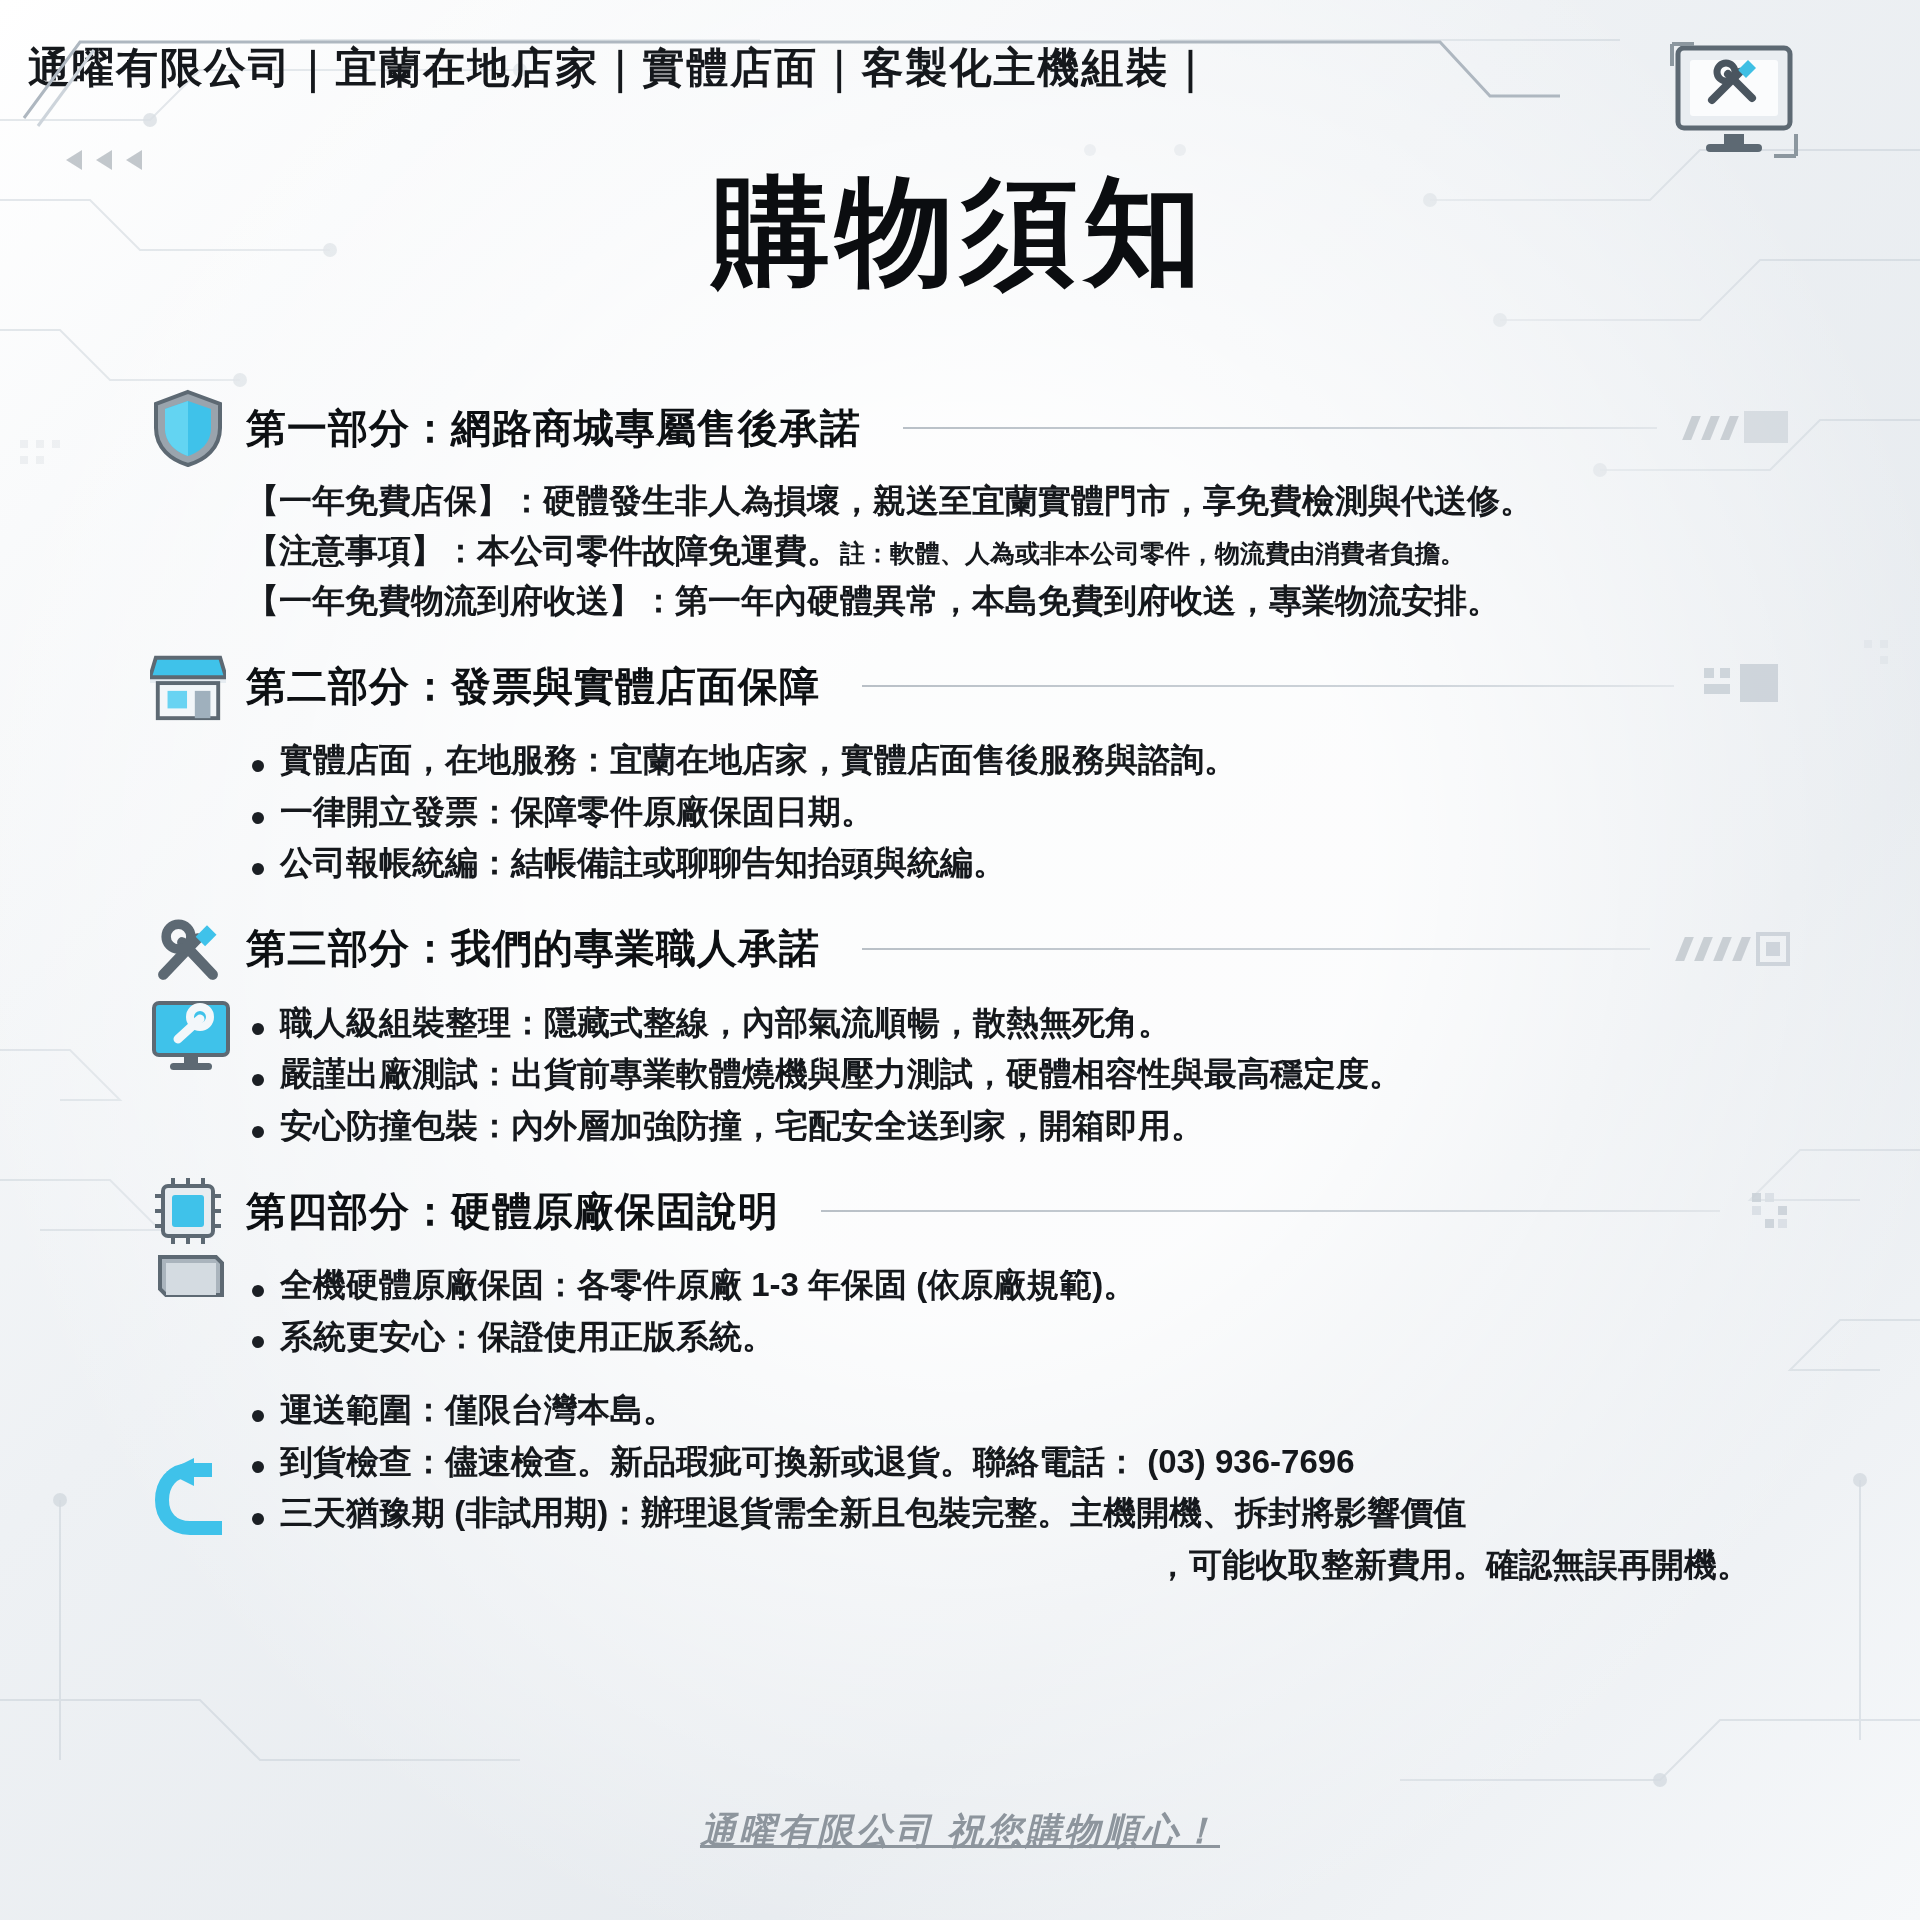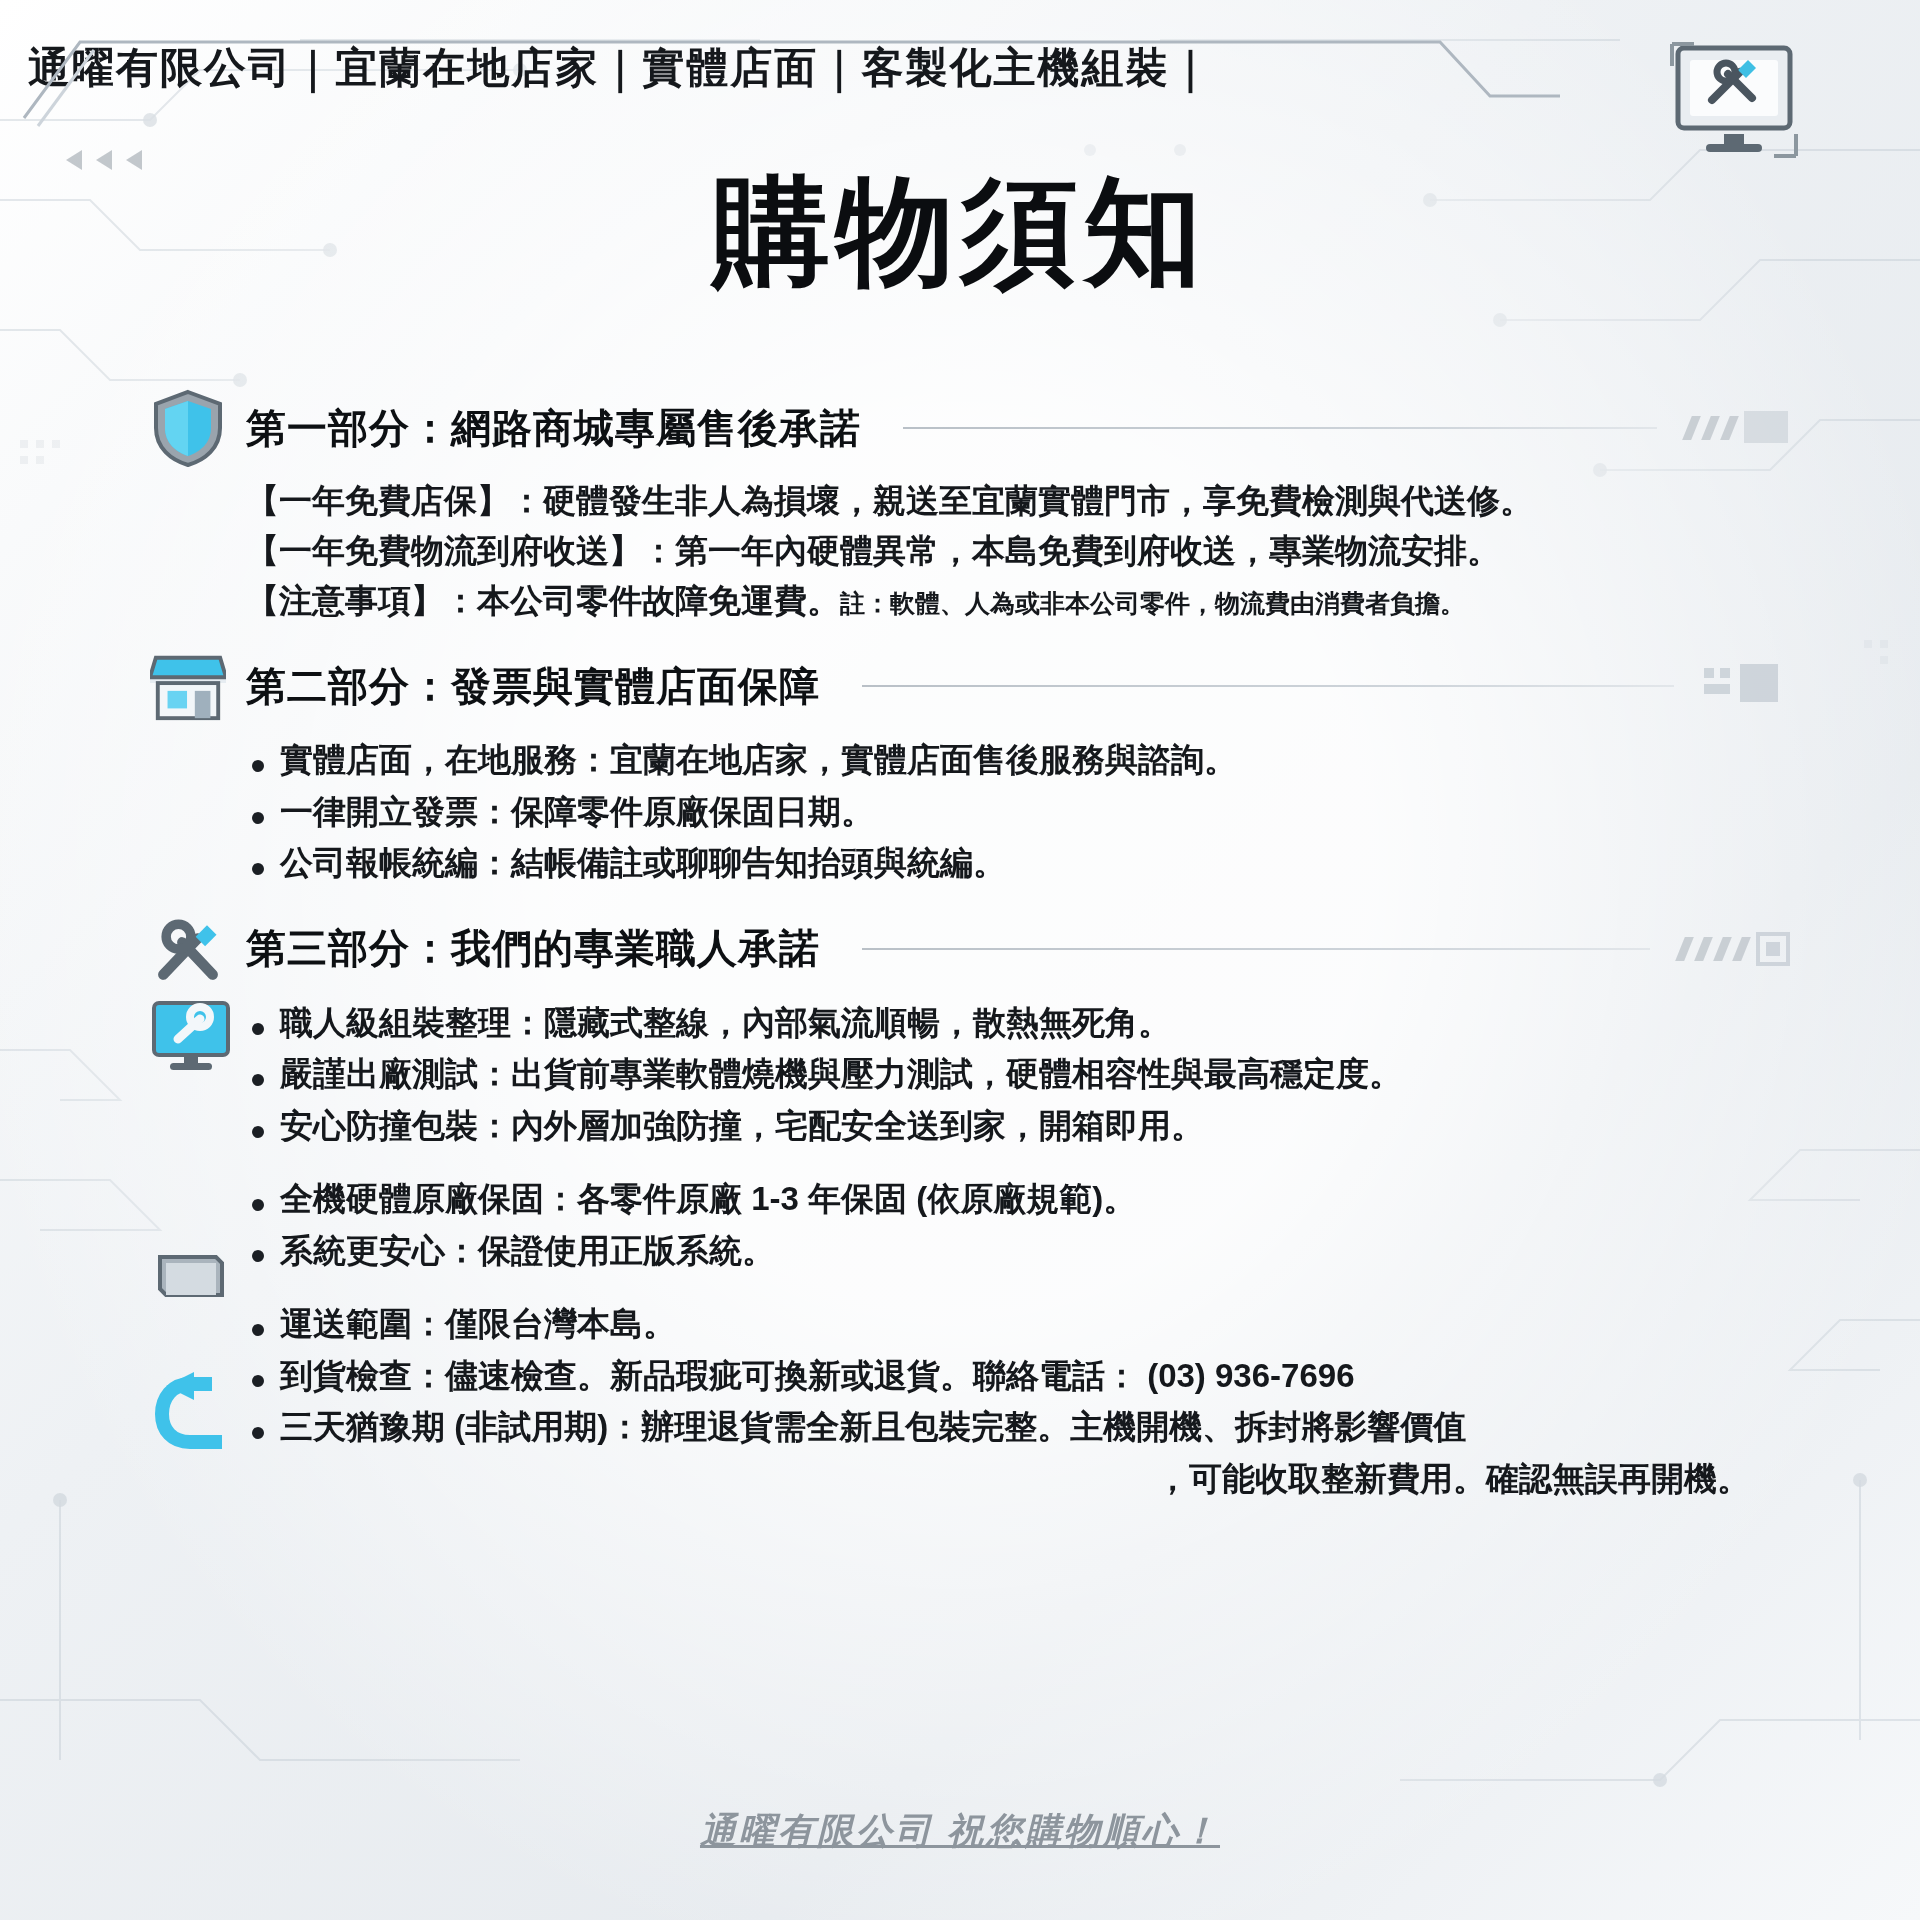--- a/index.html
+++ b/index.html
@@ -214,24 +214,24 @@
         <span class="slash"></span>
           <span class="slash"></span>
           <span class="slash"></span>
         <svg width="46" height="34">
             <rect x="0" y="0" width="44" height="32" fill="#c9d0d7" opacity=".75"></rect>
           </svg>
       </div>
     </div>
     <div class="sec-body">
       <div class="line">【一年免費店保】：硬體發生非人為損壞，親送至宜蘭實體門市，享免費檢測與代送修。</div>
-      <div class="line">【一年免費物流到府收送】：第一年內硬體異常，本島免費到府收送，專業物流安排。</div>
       <div class="line">
         <span>【注意事項】：本公司零件故障免運費。</span><span class="small">註：軟體、人為或非本公司零件，物流費由消費者負擔。</span>
       </div>
+      <div class="line">【一年免費物流到府收送】：第一年內硬體異常，本島免費到府收送，專業物流安排。</div>
     </div>
   </div>
 
   <div class="section">
     <div class="sec-head">
       <div class="sec-icon">
         <svg width="78" height="74" viewBox="0 0 78 74">
           <path d="M6 8 H72 L78 28 H0 Z" fill="#3fc2ea"></path>
           <path d="M0 28 h78 v6 h-78 z" fill="#e6ecf1"></path>
           <rect x="8" y="34" width="62" height="36" fill="#f2f6f9" stroke="#5d6973" stroke-width="4"></rect>
@@ -295,20 +295,44 @@
       </div>
       <ul class="bullets">
         <li>職人級組裝整理：隱藏式整線，內部氣流順暢，散熱無死角。</li>
         <li>嚴謹出廠測試：出貨前專業軟體燒機與壓力測試，硬體相容性與最高穩定度。</li>
         <li>安心防撞包裝：內外層加強防撞，宅配安全送到家，開箱即用。</li>
       </ul>
     </div>
   </div>
 
   <div class="section">
+    <div class="sec-head">
+      <div class="sec-icon">
+        <svg width="74" height="74" viewBox="0 0 74 74">
+          <g stroke="#5d6973" stroke-width="4">
+            <path d="M22 4 v8 M37 4 v8 M52 4 v8 M22 62 v8 M37 62 v8 M52 62 v8
+                     M4 22 h8 M4 37 h8 M4 52 h8 M62 22 h8 M62 37 h8 M62 52 h8"></path>
+          </g>
+          <rect x="12" y="12" width="50" height="50" rx="5" fill="#e8edf1" stroke="#5d6973" stroke-width="4"></rect>
+          <rect x="21" y="21" width="32" height="32" rx="3" fill="#3fc2ea"></rect>
+        </svg>
+      </div>
+      <div class="sec-title">第四部分：硬體原廠保固說明</div>
+      <div class="sec-line"></div>
+      <div class="deco">
+        <svg width="40" height="40">
+          <rect x="2" y="2" width="9" height="9" fill="#c9d0d7"></rect>
+            <rect x="15" y="2" width="9" height="9" fill="#d8dee4"></rect>
+          <rect x="2" y="15" width="9" height="9" fill="#d8dee4"></rect>
+            <rect x="28" y="15" width="9" height="9" fill="#c9d0d7"></rect>
+          <rect x="15" y="28" width="9" height="9" fill="#c9d0d7"></rect>
+            <rect x="28" y="28" width="9" height="9" fill="#d8dee4"></rect>
+        </svg>
+      </div>
+    </div>
     <div class="sec-body">
       <div style="position:absolute;left:4px;top:78px">
         <svg width="74" height="52" viewBox="0 0 74 52">
           <path d="M6 6 H62 L68 12 V44 H12 L6 38 Z" fill="#aab4bd" stroke="#5d6973" stroke-width="4"></path>
           <path d="M12 12 H62 V44 H12 Z" fill="#d4dbe1"></path>
         </svg>
       </div>
       <ul class="bullets">
         <li>全機硬體原廠保固：各零件原廠 1-3 年保固 (依原廠規範)。</li>
         <li>系統更安心：保證使用正版系統。</li>

